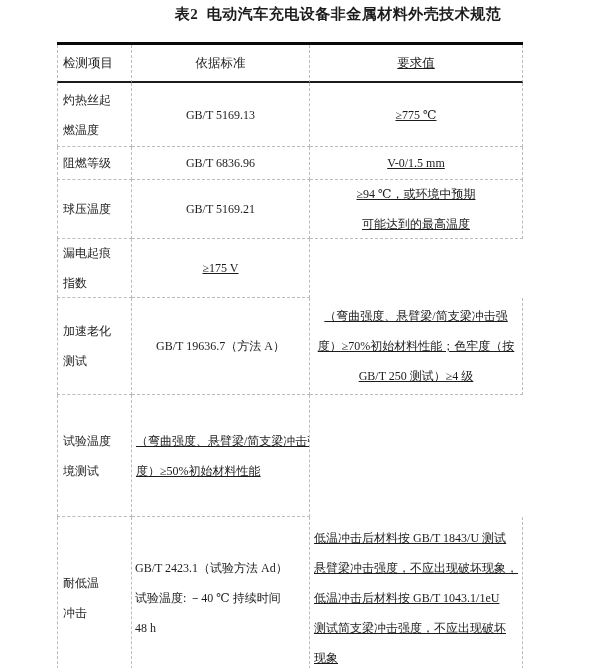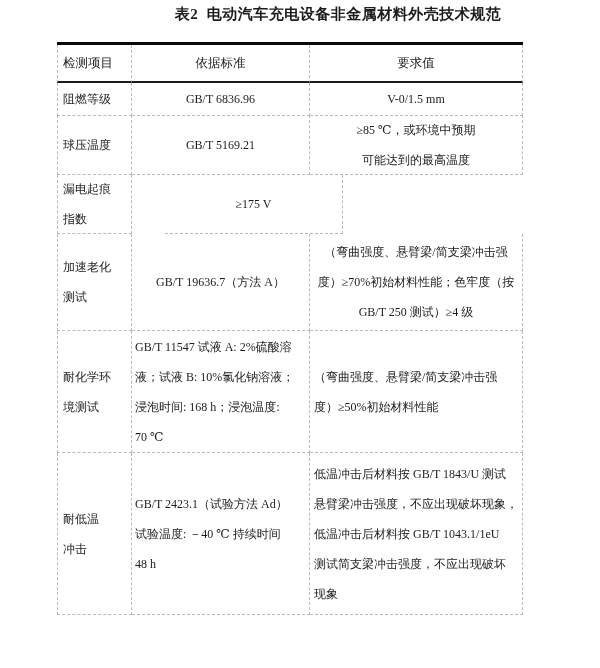--- a/index.html
+++ b/index.html
@@ -43,90 +43,92 @@
     border-bottom: 1px dashed #bcbcbc;
     display: flex;
     align-items: center;
     overflow: hidden;
     font-size: 12px;
     line-height: 30px;
     white-space: pre;
   }
   .cell.c1 { border-left: 1px dashed #bcbcbc; padding: 0 5px; justify-content: flex-start; text-align: left; }
   .cell.c2 { padding: 16px 3px; }
-  .cell.c3 { padding: 0 4px; }
+  .cell.c3 { padding: 0 4px; text-decoration: underline; }
   .cell.center { justify-content: center; text-align: center; }
   .cell.left   { justify-content: flex-start; text-align: left; }
 
   .row.header .cell {
     border-bottom: 2px solid #1b1b1b;
     font-size: 12.5px;
     line-height: 29px;
   }
 
   .row.header { height: 38px; }
   .row.r1 { height: 64px; }
   .row.r2 { height: 32px; }
   .row.r3 { height: 60px; }
-  .row.r4 { height: 59px; gap: 33px; }
+  .row.r4 { height: 59px; }
   .row.r5 { height: 97px; }
   .row.r6 { height: 122px; }
   .row.r7 { height: 162px; }
 </style>
 </head>
 <body>
 
 <div class="page">
 
   <div class="doc-title">表2  电动汽车充电设备非金属材料外壳技术规范</div>
 
   <div class="spec-table">
 
     <div class="row header">
       <div class="cell c1 left">检测项目</div>
       <div class="cell c2 center">依据标准</div>
       <div class="cell c3 center">要求值</div>
     </div>
 
+    <div class="row r1">
+      <div class="cell c1 left">灼热丝起
+燃温度</div>
+      <div class="cell c2 center">GB/T 5169.13</div>
+      <div class="cell c3 center">≥775 ℃</div>
+    </div>
 
     <div class="row r2">
       <div class="cell c1 left">阻燃等级</div>
       <div class="cell c2 center">GB/T 6836.96</div>
       <div class="cell c3 center">V-0/1.5 mm</div>
     </div>
 
     <div class="row r3">
       <div class="cell c1 left">球压温度</div>
       <div class="cell c2 center">GB/T 5169.21</div>
-      <div class="cell c3 center">≥85 ℃，或环境中预期
+      <div class="cell c3 center">≥94 ℃，或环境中预期
 可能达到的最高温度</div>
     </div>
 
     <div class="row r4">
       <div class="cell c1 left">漏电起痕
 指数</div>
       <div class="cell c3 center">≥175 V</div>
     </div>
 
     <div class="row r5">
       <div class="cell c1 left">加速老化
 测试</div>
       <div class="cell c2 center">GB/T 19636.7（方法 A）</div>
       <div class="cell c3 center">（弯曲强度、悬臂梁/简支梁冲击强
 度）≥70%初始材料性能；色牢度（按
 GB/T 250 测试）≥4 级</div>
     </div>
 
     <div class="row r6">
-      <div class="cell c1 left">耐化学环
+      <div class="cell c1 left">试验温度
 境测试</div>
-      <div class="cell c2 left">GB/T 11547 试液 A: 2%硫酸溶
-液；试液 B: 10%氯化钠溶液；
-浸泡时间: 168 h；浸泡温度:
-70 ℃</div>
       <div class="cell c3 left">（弯曲强度、悬臂梁/简支梁冲击强
 度）≥50%初始材料性能</div>
     </div>
 
     <div class="row r7">
       <div class="cell c1 left">耐低温
 冲击</div>
       <div class="cell c2 left">GB/T 2423.1（试验方法 Ad）
 试验温度: －40 ℃ 持续时间
 48 h</div>

